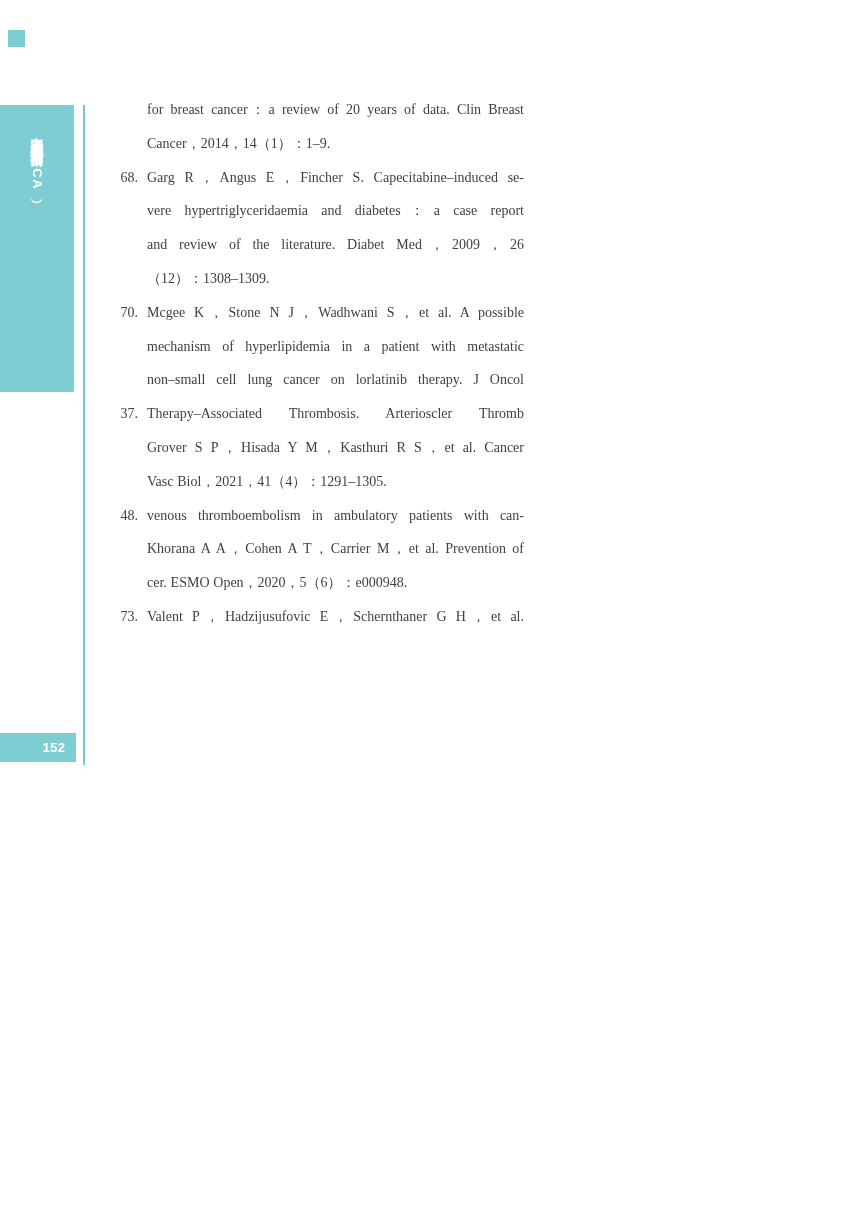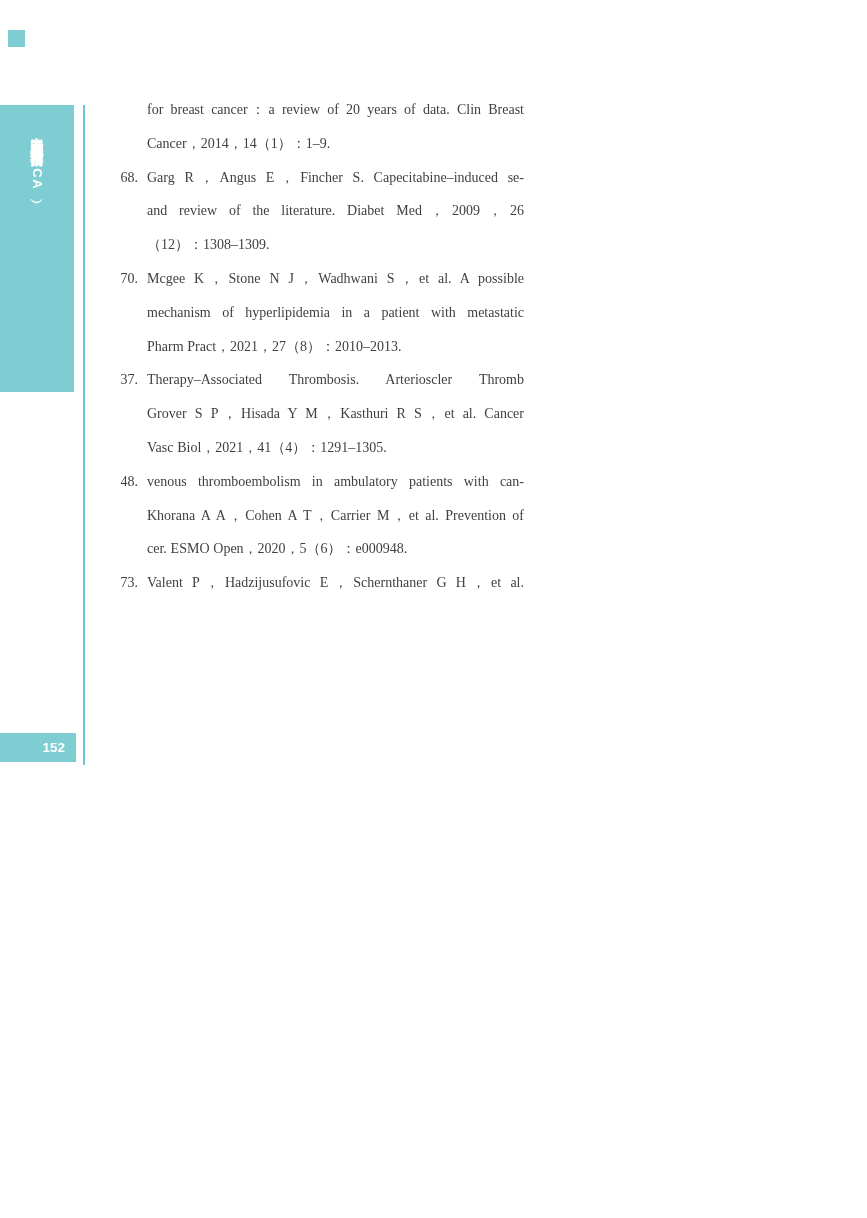--- a/index.html
+++ b/index.html
@@ -65,28 +65,29 @@
 
 <div class="refs" style="color: rgb(63, 63, 63);">
     <div class="ref">
     <span class="ref-num"></span>
   <div class="ref-line just">for breast cancer：a review of 20 years of data. Clin Breast</div>
       <div class="ref-line">Cancer，2014，14（1）：1–9.</div>
     </div>
     <div class="ref">
     <span class="ref-num">68.</span>
   <div class="ref-line just">Garg R，Angus E，Fincher S. Capecitabine–induced se-</div>
+      <div class="ref-line just">vere hypertriglyceridaemia and diabetes：a case report</div>
       <div class="ref-line just">and review of the literature. Diabet Med，2009，26</div>
       <div class="ref-line">（12）：1308–1309.</div>
     </div>
     <div class="ref">
     <span class="ref-num">70.</span>
   <div class="ref-line just">Mcgee K，Stone N J，Wadhwani S，et al. A possible</div>
       <div class="ref-line just">mechanism of hyperlipidemia in a patient with metastatic</div>
-      <div class="ref-line">Pharm Pract，2021，27（8）：2010–2013.</div>
+      <div class="ref-line just">non–small cell lung cancer on lorlatinib therapy. J Oncol</div>
     </div>
     <div class="ref">
     <span class="ref-num">37.</span>
   <div class="ref-line just">Therapy–Associated Thrombosis. Arterioscler Thromb</div>
       <div class="ref-line just">Grover S P，Hisada Y M，Kasthuri R S，et al. Cancer</div>
       <div class="ref-line">Vasc Biol，2021，41（4）：1291–1305.</div>
     </div>
     <div class="ref">
     <span class="ref-num">48.</span>
   <div class="ref-line just">venous thromboembolism in ambulatory patients with can-</div>

